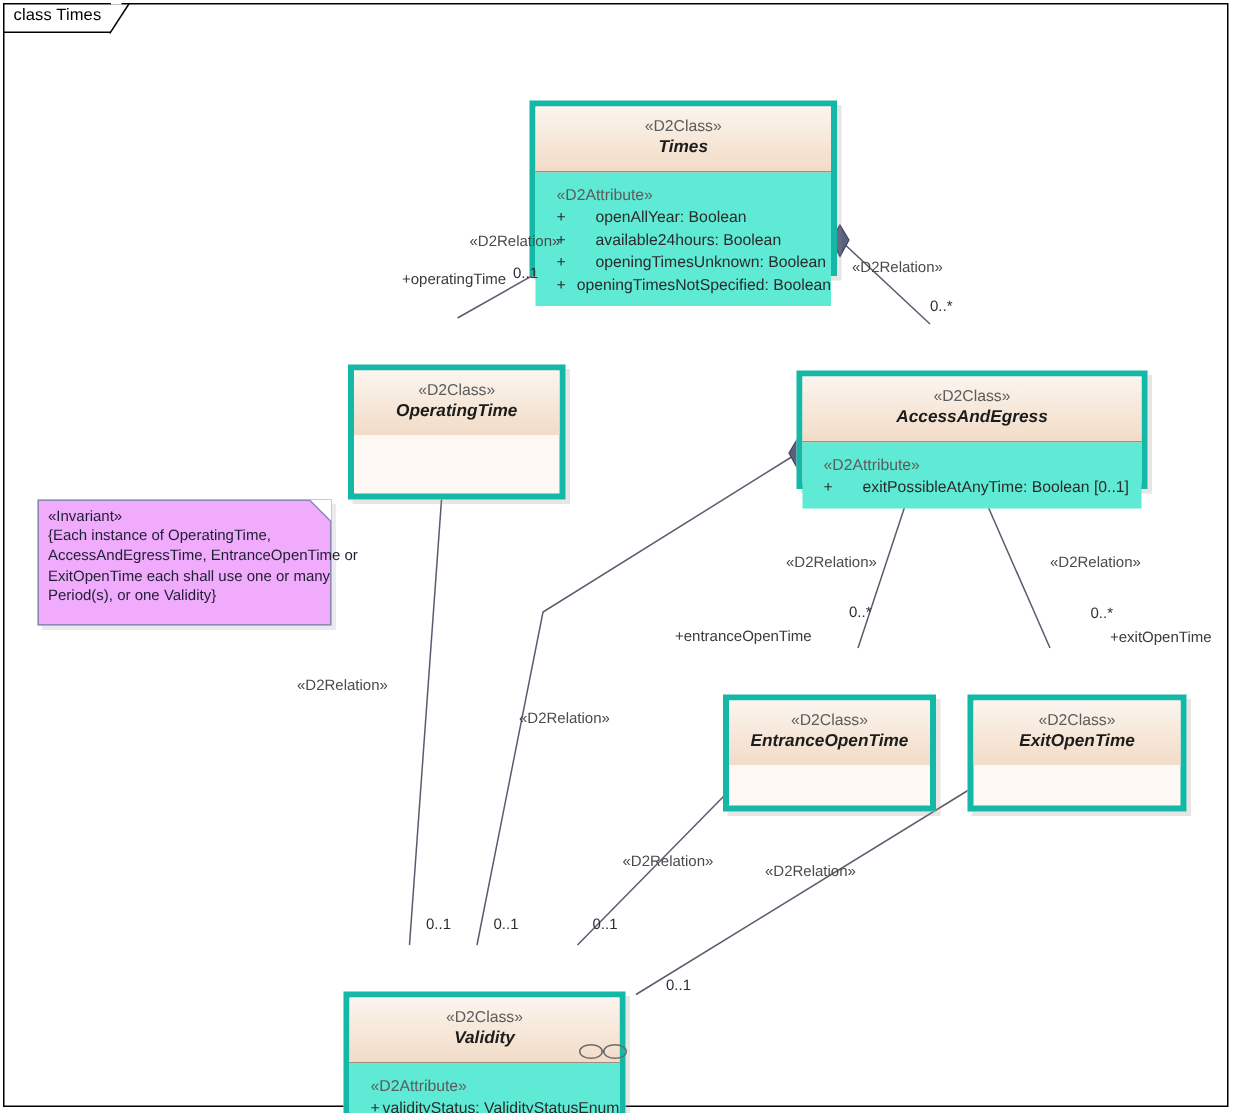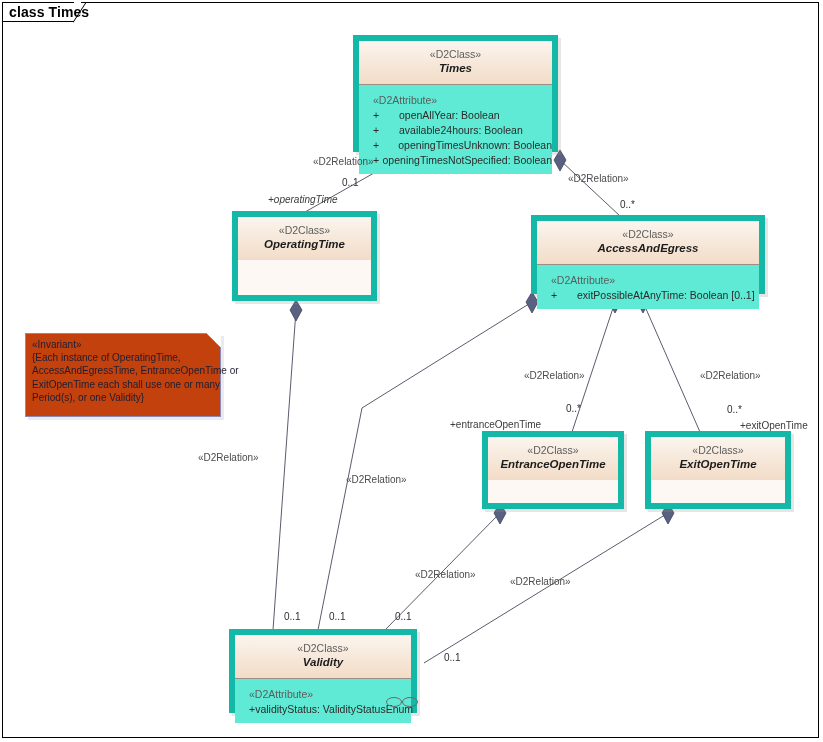--- a/index.html
+++ b/index.html
@@ -47,23 +47,23 @@
     top: 2px;
     width: 14px;
     height: 21px;
     overflow: hidden;
   }
   #frame-tab-slant svg { display:block; }
   #frame-title {
     position: absolute;
     left: 9px;
     top: 4px;
-    font-size: 14px;
+    font-size: 11px;
     color: #000000;
-    font-weight: bold;
+    font-weight: normal;
     white-space: nowrap;
     letter-spacing: 0.1px;
   }
   
   #tab-mask {
     position: absolute;
     left: 3px;
     top: 0px;
     width: 78px;
     height: 3px;
@@ -76,23 +76,24 @@
     left: 0; top: 0;
     width: 823px;
     height: 742px;
     pointer-events: none;
   }
 
   
   .uml-class {
     position: absolute;
     box-sizing: border-box;
-    border: 6px solid #14b8a6;
+    border: 4px solid #14b8a6;
     background: #fdf8f3;
     box-shadow: 3px 3px 0 rgba(150,140,132,0.22);
+    margin-top: 32px;
   }
   .uml-head {
     background: linear-gradient(to bottom, #fbf5ef 0%, #f6e7d8 55%, #f2dcc8 100%);
     border-bottom: 1px solid #9a8e85;
     text-align: center;
     padding: 7px 4px 8px 4px;
   }
   .uml-head.no-border { border-bottom: none; }
   .stereo {
     font-size: 10.5px;
@@ -135,21 +136,21 @@
   .attr-text { display:inline-block; }
 
   
   #note {
     position: absolute;
     left: 25px;
     top: 333px;
     width: 196px;
     height: 84px;
     box-sizing: border-box;
-    background: #c2410c;
+    background: #f0abfc;
     border: 1px solid #8a8ab5;
     box-shadow: 3px 3px 0 rgba(150,150,180,0.20);
   }
   #note-fold {
     position: absolute;
     right: -1px;
     top: -1px;
     width: 15px;
     height: 15px;
   }
@@ -340,21 +341,21 @@
       <div class="nline">«Invariant»</div>
       <div class="nline">{Each instance of OperatingTime,</div>
       <div class="nline">AccessAndEgressTime, EntranceOpenTime or</div>
       <div class="nline">ExitOpenTime each shall use one or many</div>
       <div class="nline">Period(s), or one Validity}</div>
     </div>
   </div>
 
   <div class="lbl" style="left:313px; top:156px;">«D2Relation»</div>
   <div class="lbl mult" style="left:322px; top:177px;">0..1</div>
-  <div class="lbl role" style="left:268px; top:194px;font-style:italic;">+operatingTime</div>
+  <div class="lbl role" style="left:268px; top:181px;">+operatingTime</div>
 
   <div class="lbl" style="left:568px; top:173px;">«D2Relation»</div>
   <div class="lbl mult" style="left:600px; top:199px;">0..*</div>
 
   <div class="lbl" style="left:198px; top:452px;">«D2Relation»</div>
   <div class="lbl mult" style="left:264px; top:611px;">0..1</div>
 
   <div class="lbl" style="left:346px; top:474px;">«D2Relation»</div>
   <div class="lbl mult" style="left:309px; top:611px;">0..1</div>
 

